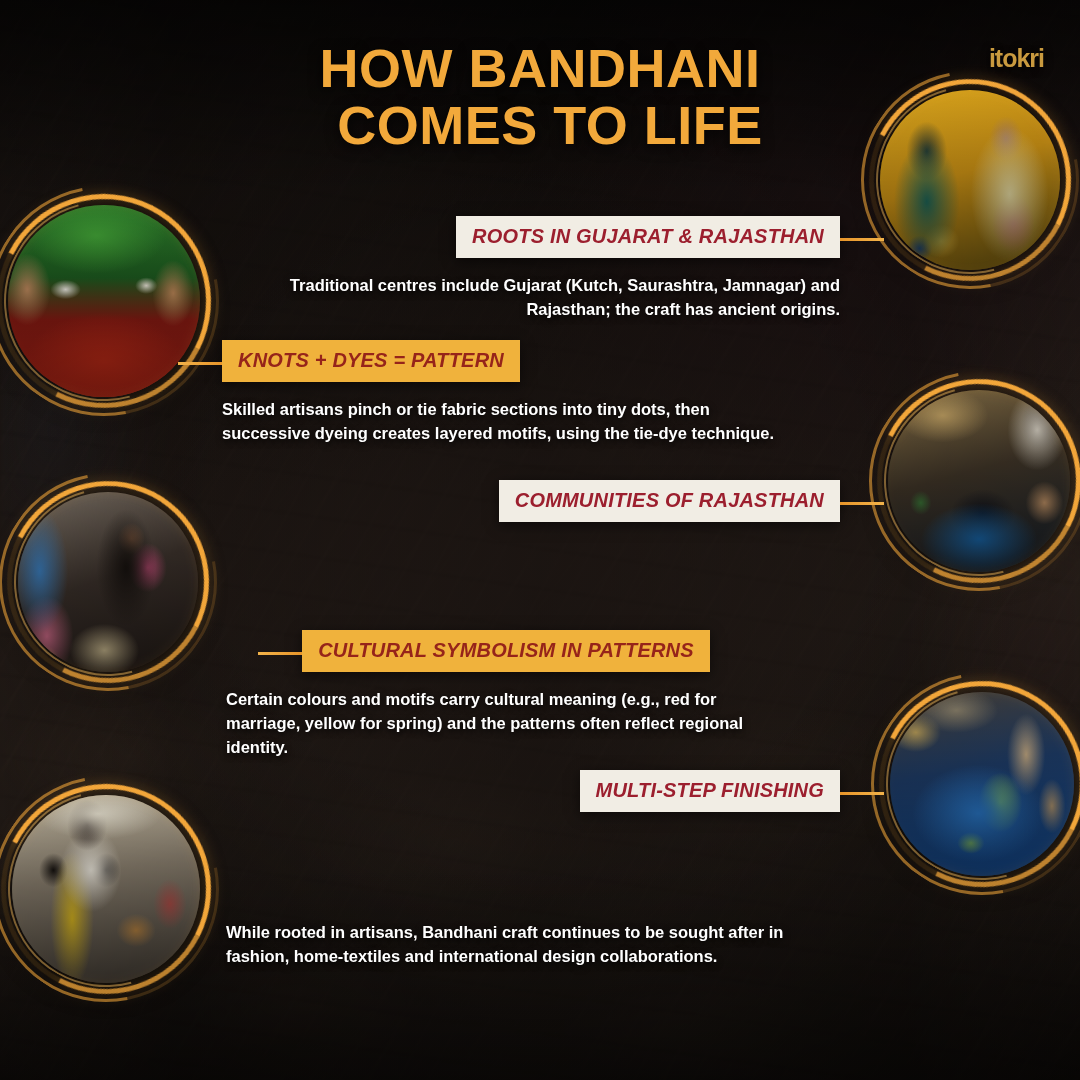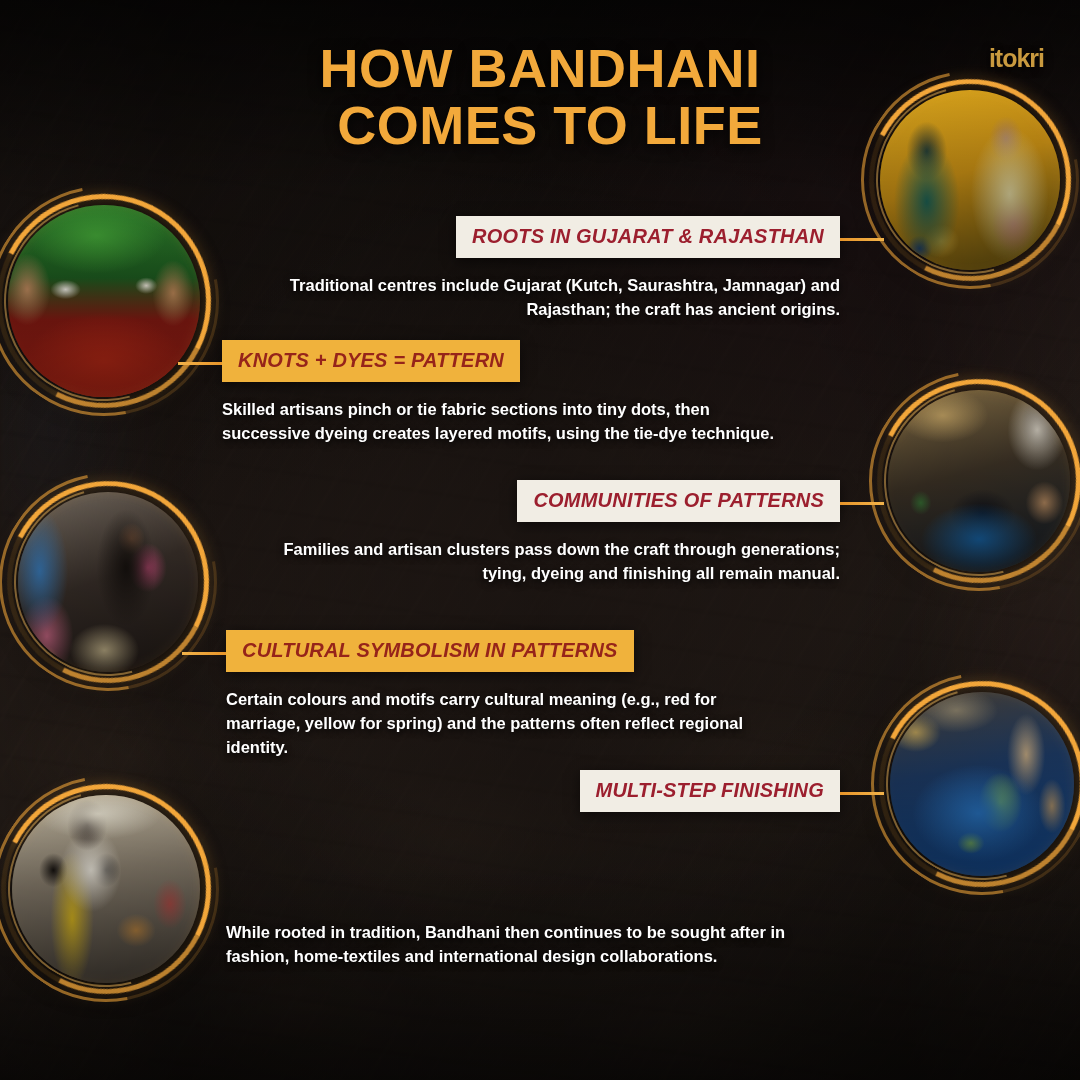--- a/index.html
+++ b/index.html
@@ -336,43 +336,42 @@
         <span class="badge amber">KNOTS + DYES = PATTERN</span>
         <span class="connector to-left"></span>
       </span>
     </div>
     <div class="body-text align-left">Skilled artisans pinch or tie fabric sections into tiny dots, then successive dyeing creates layered motifs, using the tie-dye technique.</div>
   </div>
 
   <div class="section" style="left:248px; top:480px; width:592px;">
     <div style="text-align:right; position:relative;">
       <span style="position:relative; display:inline-block;">
-        <span class="badge cream">COMMUNITIES OF PATTERNS</span>
+        <span class="badge cream">COMMUNITIES OF RAJASTHAN</span>
         <span class="connector to-right"></span>
       </span>
     </div>
-    <div class="body-text align-right">Families and artisan clusters pass down the craft through generations; tying, dyeing and finishing all remain manual.</div>
   </div>
 
   <div class="section" style="left:226px; top:630px; width:560px;">
-    <div style="text-align:left; position:relative;">
+    <div style="text-align:center; position:relative;">
       <span style="position:relative; display:inline-block;">
         <span class="badge amber">CULTURAL SYMBOLISM IN PATTERNS</span>
         <span class="connector to-left"></span>
       </span>
     </div>
     <div class="body-text align-left">Certain colours and motifs carry cultural meaning (e.g., red for marriage, yellow for spring) and the patterns often reflect regional identity.</div>
   </div>
 
   <div class="section" style="left:300px; top:770px; width:540px;">
     <div style="text-align:right; position:relative;">
       <span style="position:relative; display:inline-block;">
         <span class="badge cream">MULTI-STEP FINISHING</span>
         <span class="connector to-right"></span>
       </span>
     </div>
   </div>
 
   <div class="section" style="left:226px; top:905px; width:560px;">
-    <div class="body-text align-left">While rooted in tradition, Bandhani then continues to be sought after in fashion, home-textiles and international design collaborations.</div>
+    <div class="body-text align-left">While rooted in artisans, Bandhani craft continues to be sought after in fashion, home-textiles and international design collaborations.</div>
   </div>
 
 </div>
 
 </body></html>

